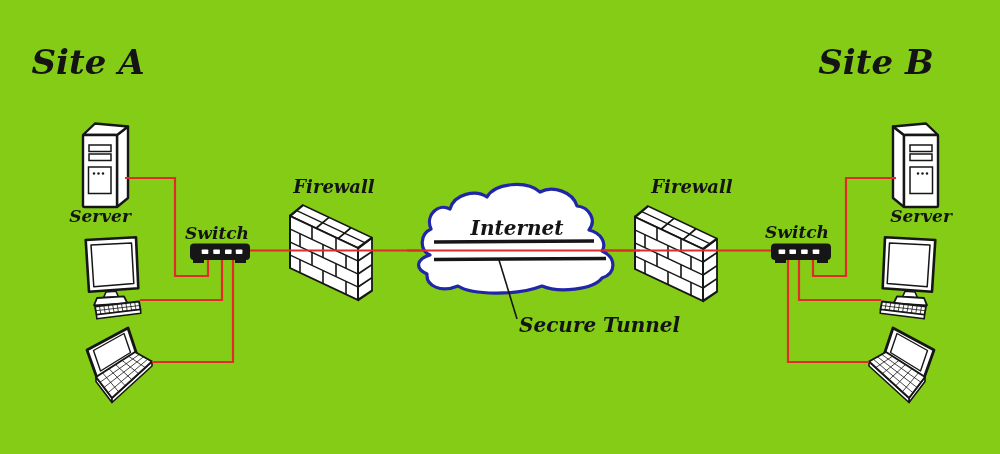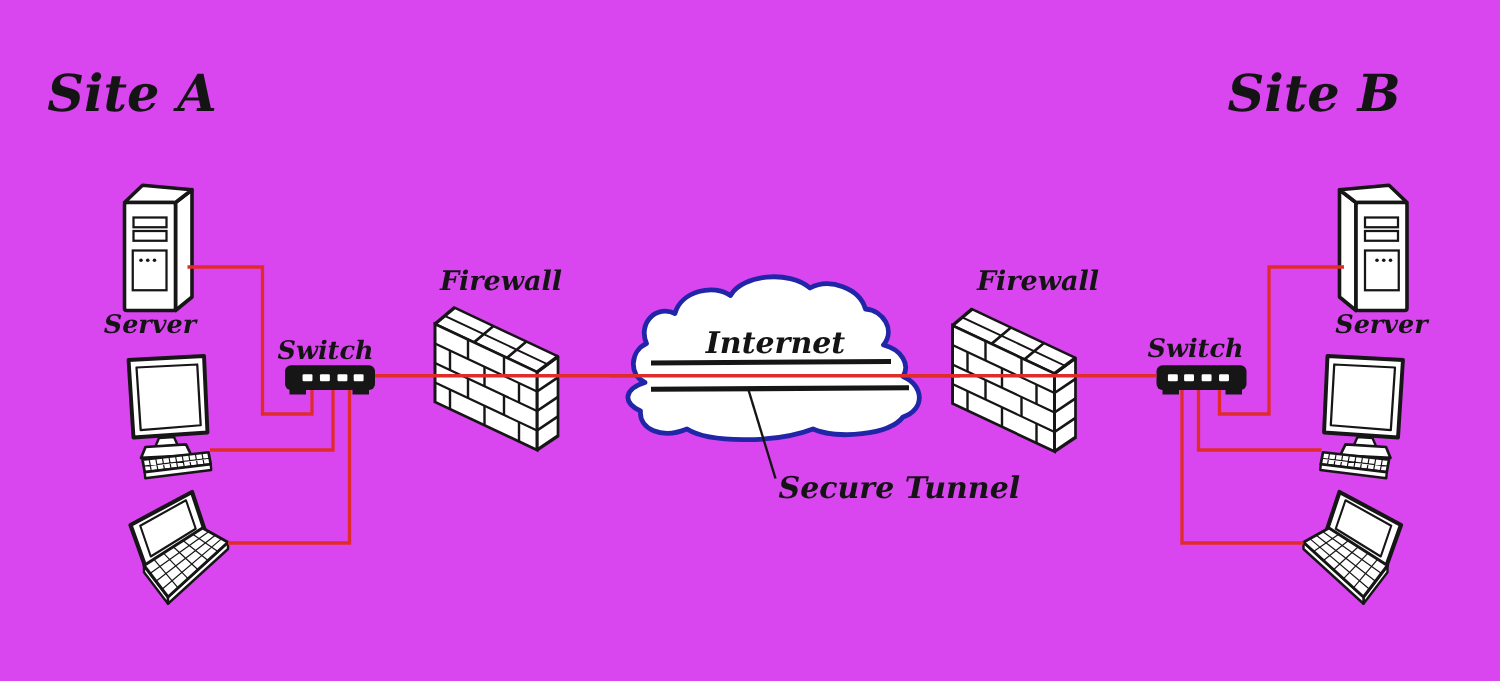--- a/index.html
+++ b/index.html
@@ -1,16 +1,16 @@
 <!DOCTYPE html>
 <html><head>
 <meta charset="utf-8">
 <style>
   html,body{margin:0;padding:0;background:#ffffff;}
-  .stage{position:relative;width:1000px;height:454px;background:#d946ef;overflow:hidden;text-align:center;}
+  .stage{position:relative;width:1000px;height:454px;background:#84cc16;overflow:hidden;text-align:center;}
   svg{display:block;}
   text{font-family:"DejaVu Serif", serif;font-style:italic;font-weight:700;fill:#141414;}
   .t-site{font-size:34px;}
   .t-label{font-size:17px;}
   .t-firewall{font-size:18px;}
   .t-internet{font-size:20px;}
   .t-tunnel{font-size:20px;}
 </style>
 </head>
 <body>

